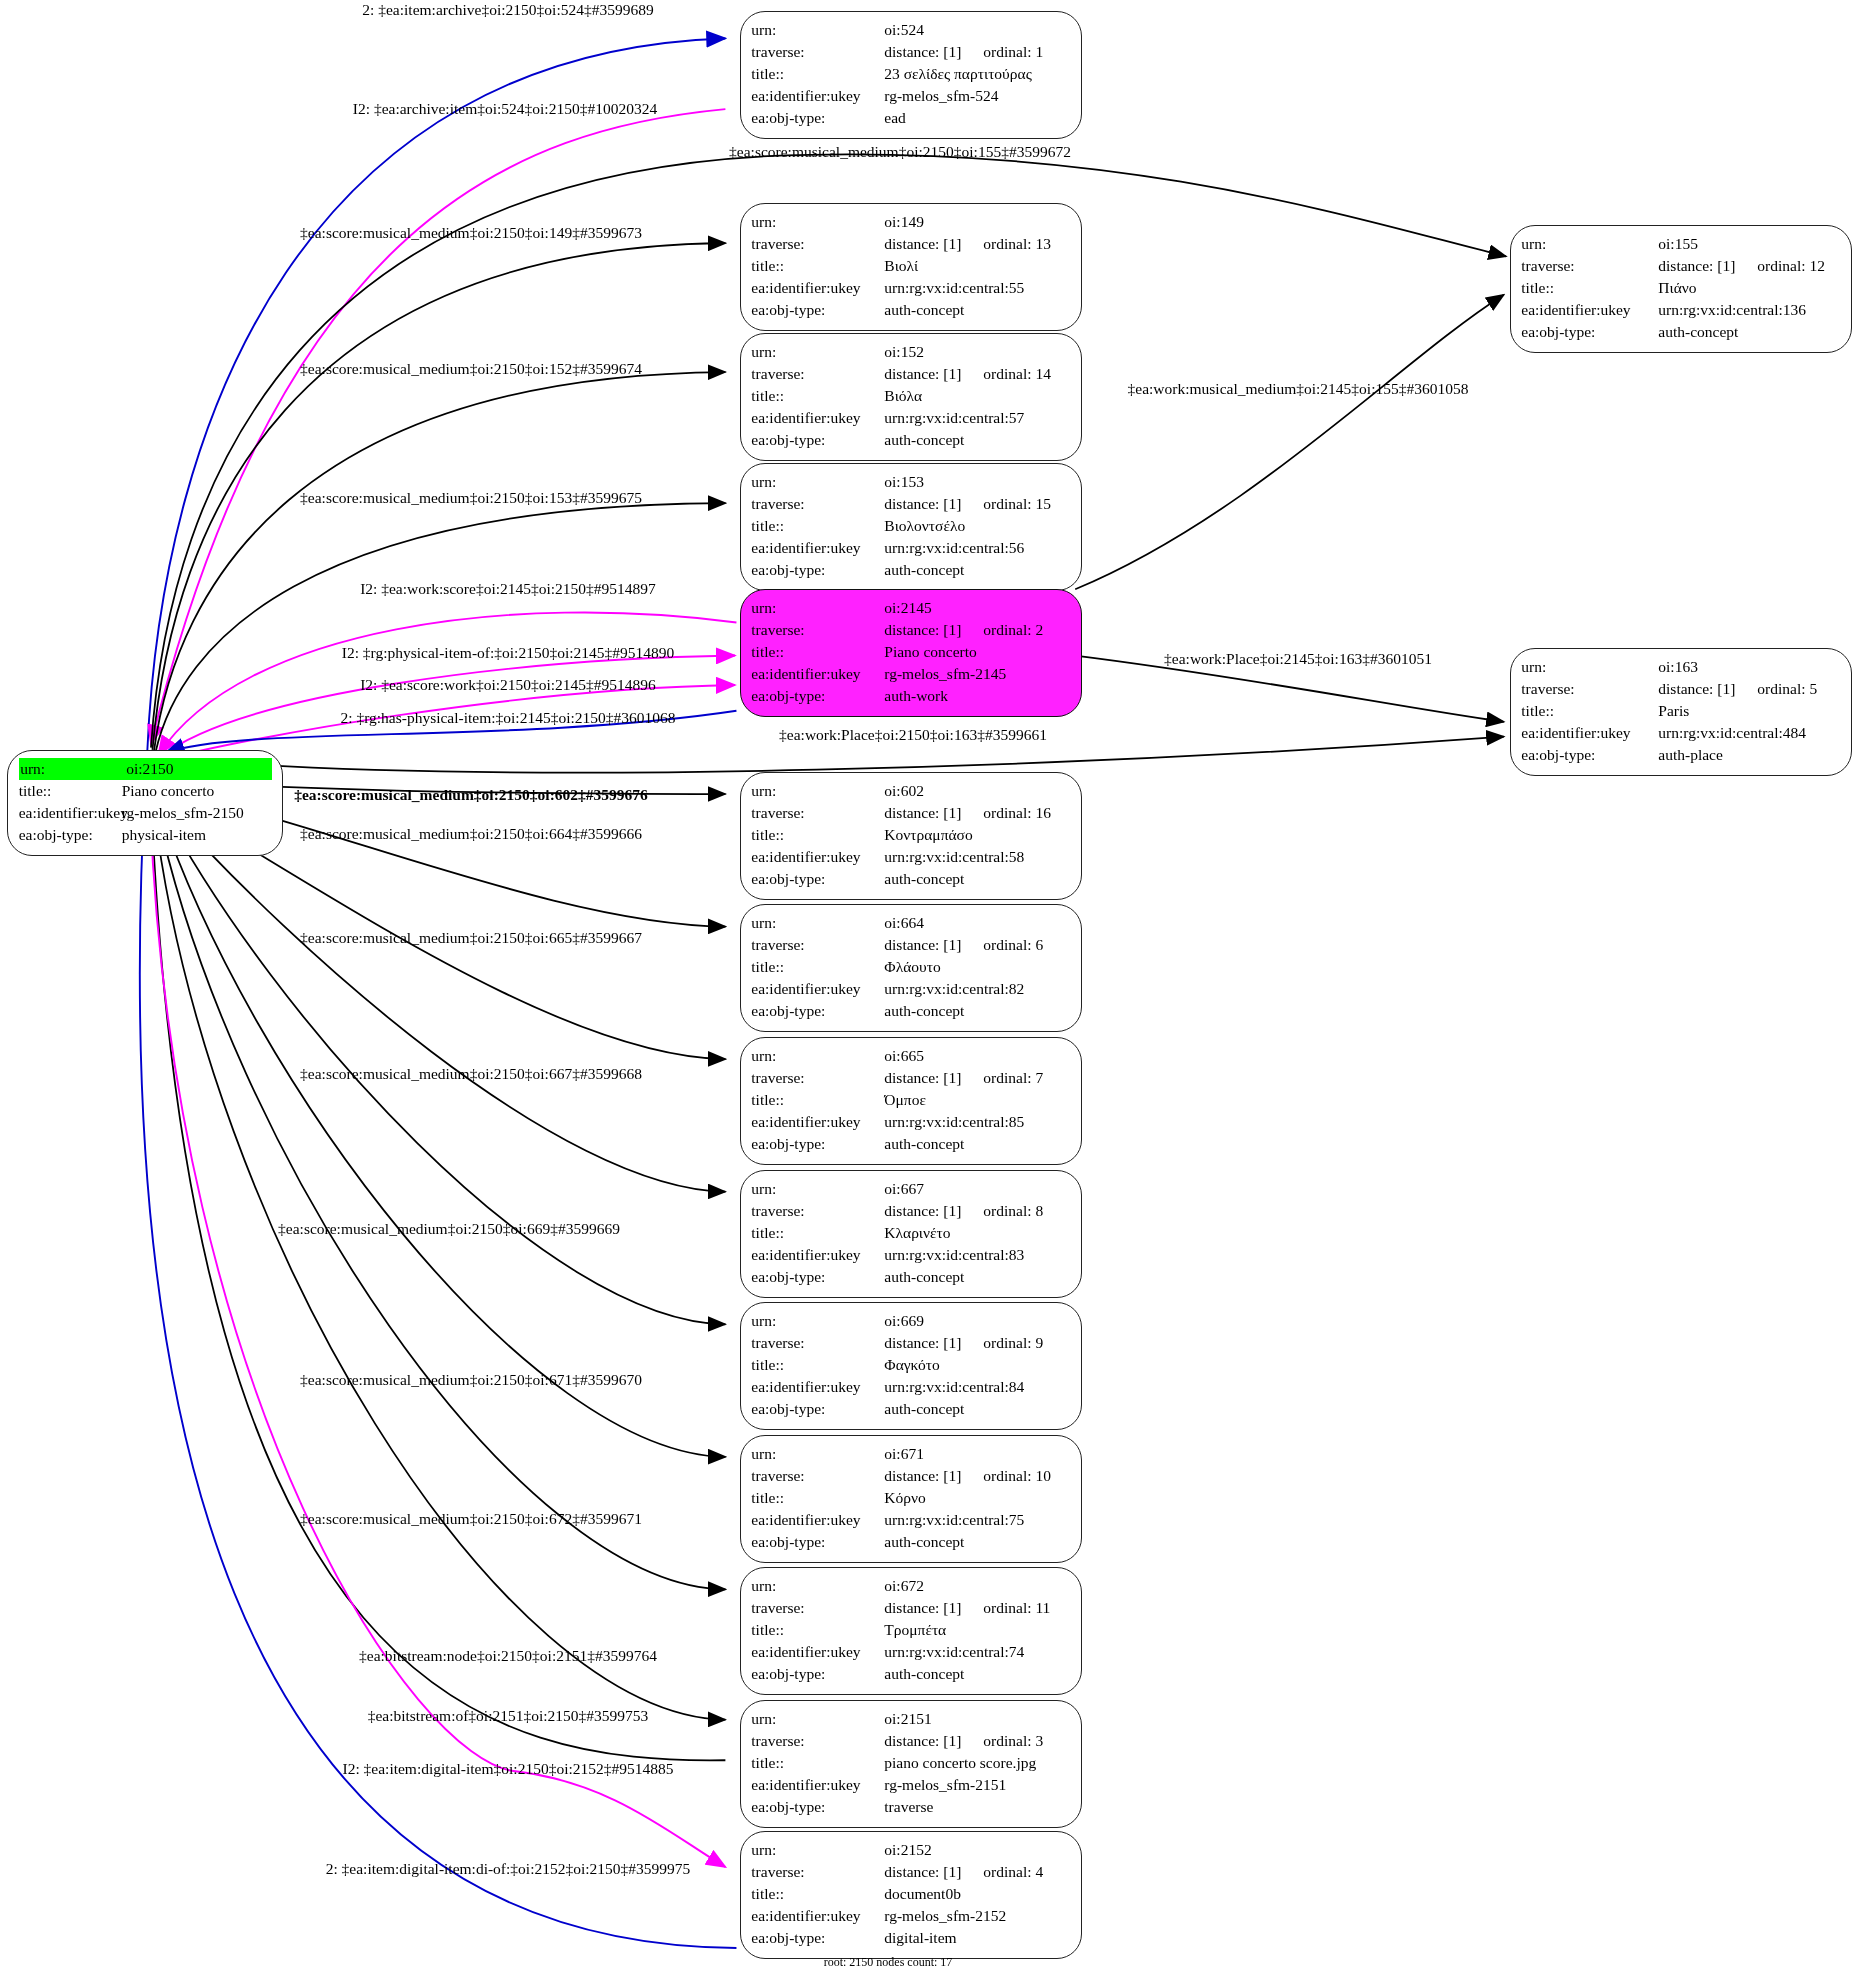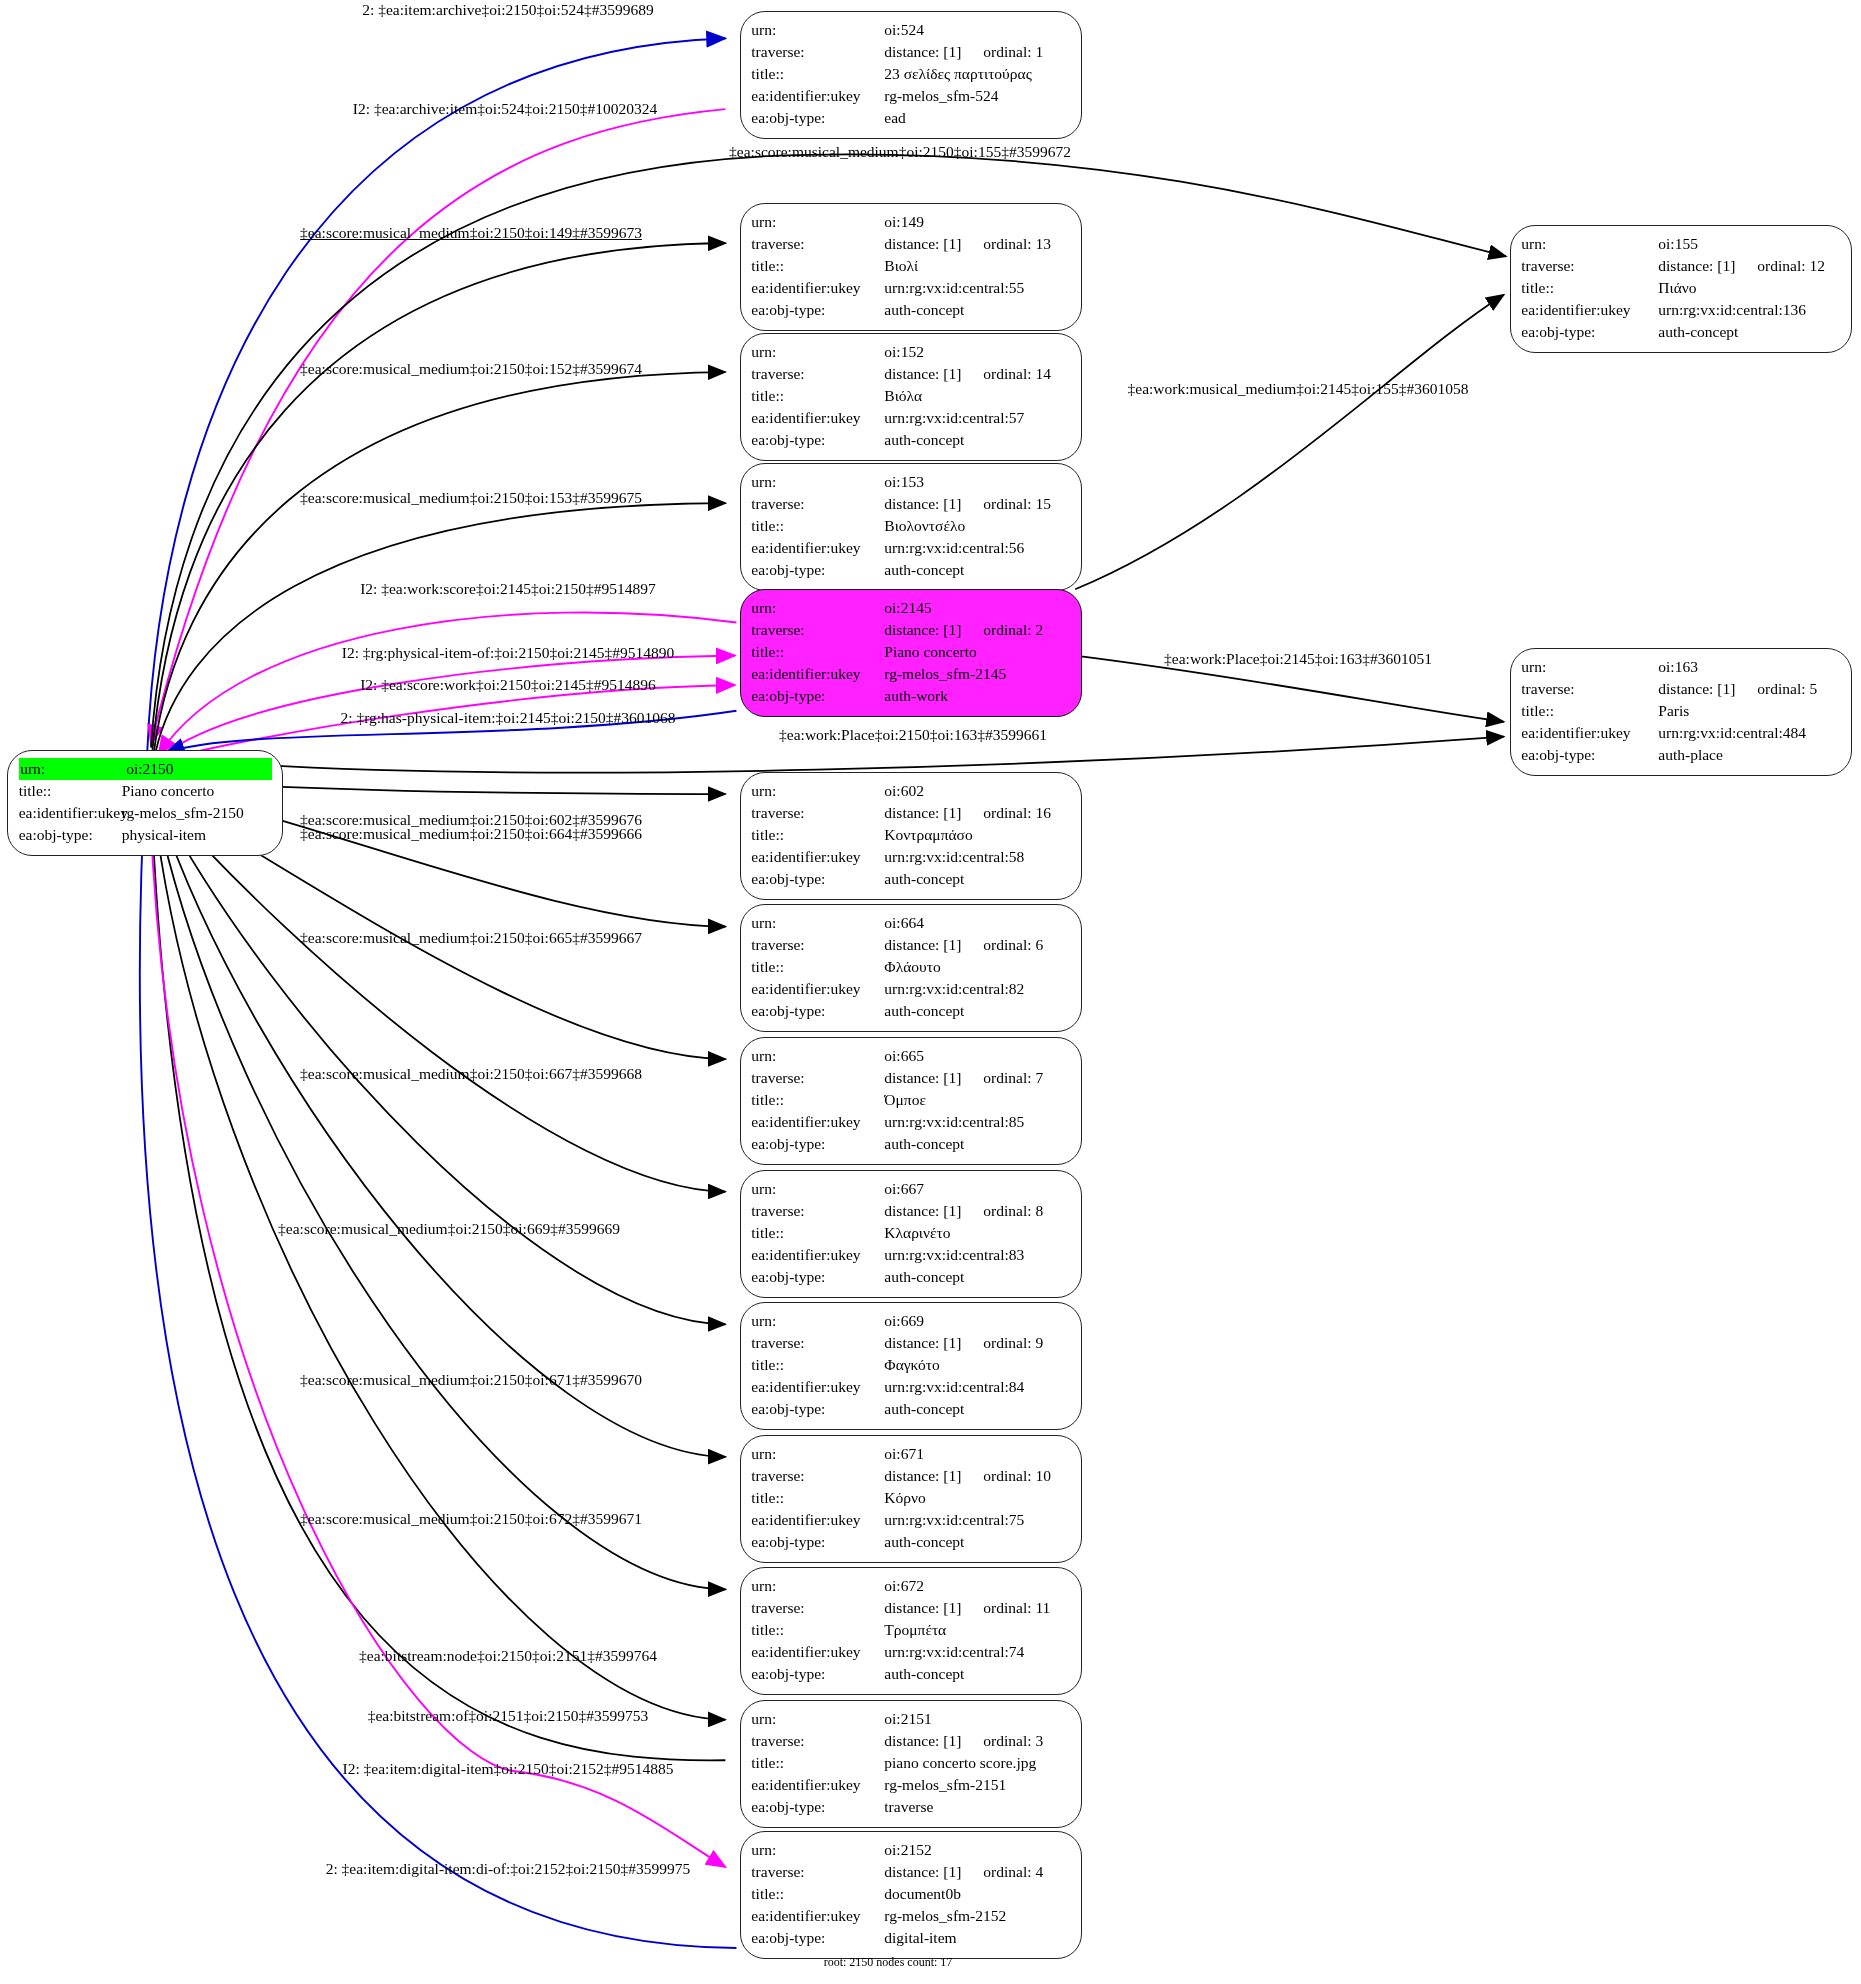--- a/index.html
+++ b/index.html
@@ -471,31 +471,31 @@
       </div>
     <div class="row">
         <span class="k">ea:obj-type:</span>
         <span class="v">digital-item</span>
       </div>
   </div>
 
   <div class="elabel" style="left:508px;top:10.3px;">2: ‡ea:item:archive‡oi:2150‡oi:524‡#3599689</div>
   <div class="elabel" style="left:505px;top:109px;">I2: ‡ea:archive:item‡oi:524‡oi:2150‡#10020324</div>
   <div class="elabel" style="left:900px;top:152px;">‡ea:score:musical_medium‡oi:2150‡oi:155‡#3599672</div>
-  <div class="elabel" style="left:471px;top:233px;text-decoration:underline;">‡ea:score:musical_medium‡oi:2150‡oi:149‡#3599673</div>
+  <div class="elabel" style="left:471px;top:233px;">‡ea:score:musical_medium‡oi:2150‡oi:149‡#3599673</div>
   <div class="elabel" style="left:471px;top:369px;">‡ea:score:musical_medium‡oi:2150‡oi:152‡#3599674</div>
   <div class="elabel" style="left:471px;top:498px;">‡ea:score:musical_medium‡oi:2150‡oi:153‡#3599675</div>
   <div class="elabel" style="left:1298px;top:389px;">‡ea:work:musical_medium‡oi:2145‡oi:155‡#3601058</div>
   <div class="elabel" style="left:508px;top:589px;">I2: ‡ea:work:score‡oi:2145‡oi:2150‡#9514897</div>
   <div class="elabel" style="left:508px;top:653px;">I2: ‡rg:physical-item-of:‡oi:2150‡oi:2145‡#9514890</div>
   <div class="elabel" style="left:508px;top:685px;">I2: ‡ea:score:work‡oi:2150‡oi:2145‡#9514896</div>
   <div class="elabel" style="left:508px;top:718px;">2: ‡rg:has-physical-item:‡oi:2145‡oi:2150‡#3601068</div>
   <div class="elabel" style="left:1298px;top:659px;">‡ea:work:Place‡oi:2145‡oi:163‡#3601051</div>
   <div class="elabel" style="left:913px;top:735px;">‡ea:work:Place‡oi:2150‡oi:163‡#3599661</div>
-  <div class="elabel" style="left:471px;top:820px;">‡ea:score:musical_medium‡oi:2150‡oi:602‡#3599676</div>
+  <div class="elabel" style="left:471px;top:795px;font-weight:bold;">‡ea:score:musical_medium‡oi:2150‡oi:602‡#3599676</div>
   <div class="elabel" style="left:471px;top:834px;">‡ea:score:musical_medium‡oi:2150‡oi:664‡#3599666</div>
   <div class="elabel" style="left:471px;top:938px;">‡ea:score:musical_medium‡oi:2150‡oi:665‡#3599667</div>
   <div class="elabel" style="left:471px;top:1074px;">‡ea:score:musical_medium‡oi:2150‡oi:667‡#3599668</div>
   <div class="elabel" style="left:449px;top:1229px;">‡ea:score:musical_medium‡oi:2150‡oi:669‡#3599669</div>
   <div class="elabel" style="left:471px;top:1380px;">‡ea:score:musical_medium‡oi:2150‡oi:671‡#3599670</div>
   <div class="elabel" style="left:471px;top:1519px;">‡ea:score:musical_medium‡oi:2150‡oi:672‡#3599671</div>
   <div class="elabel" style="left:508px;top:1656px;">‡ea:bitstream:node‡oi:2150‡oi:2151‡#3599764</div>
   <div class="elabel" style="left:508px;top:1716px;">‡ea:bitstream:of‡oi:2151‡oi:2150‡#3599753</div>
   <div class="elabel" style="left:508px;top:1769px;">I2: ‡ea:item:digital-item‡oi:2150‡oi:2152‡#9514885</div>
   <div class="elabel" style="left:508px;top:1869px;">2: ‡ea:item:digital-item:di-of:‡oi:2152‡oi:2150‡#3599975</div>

